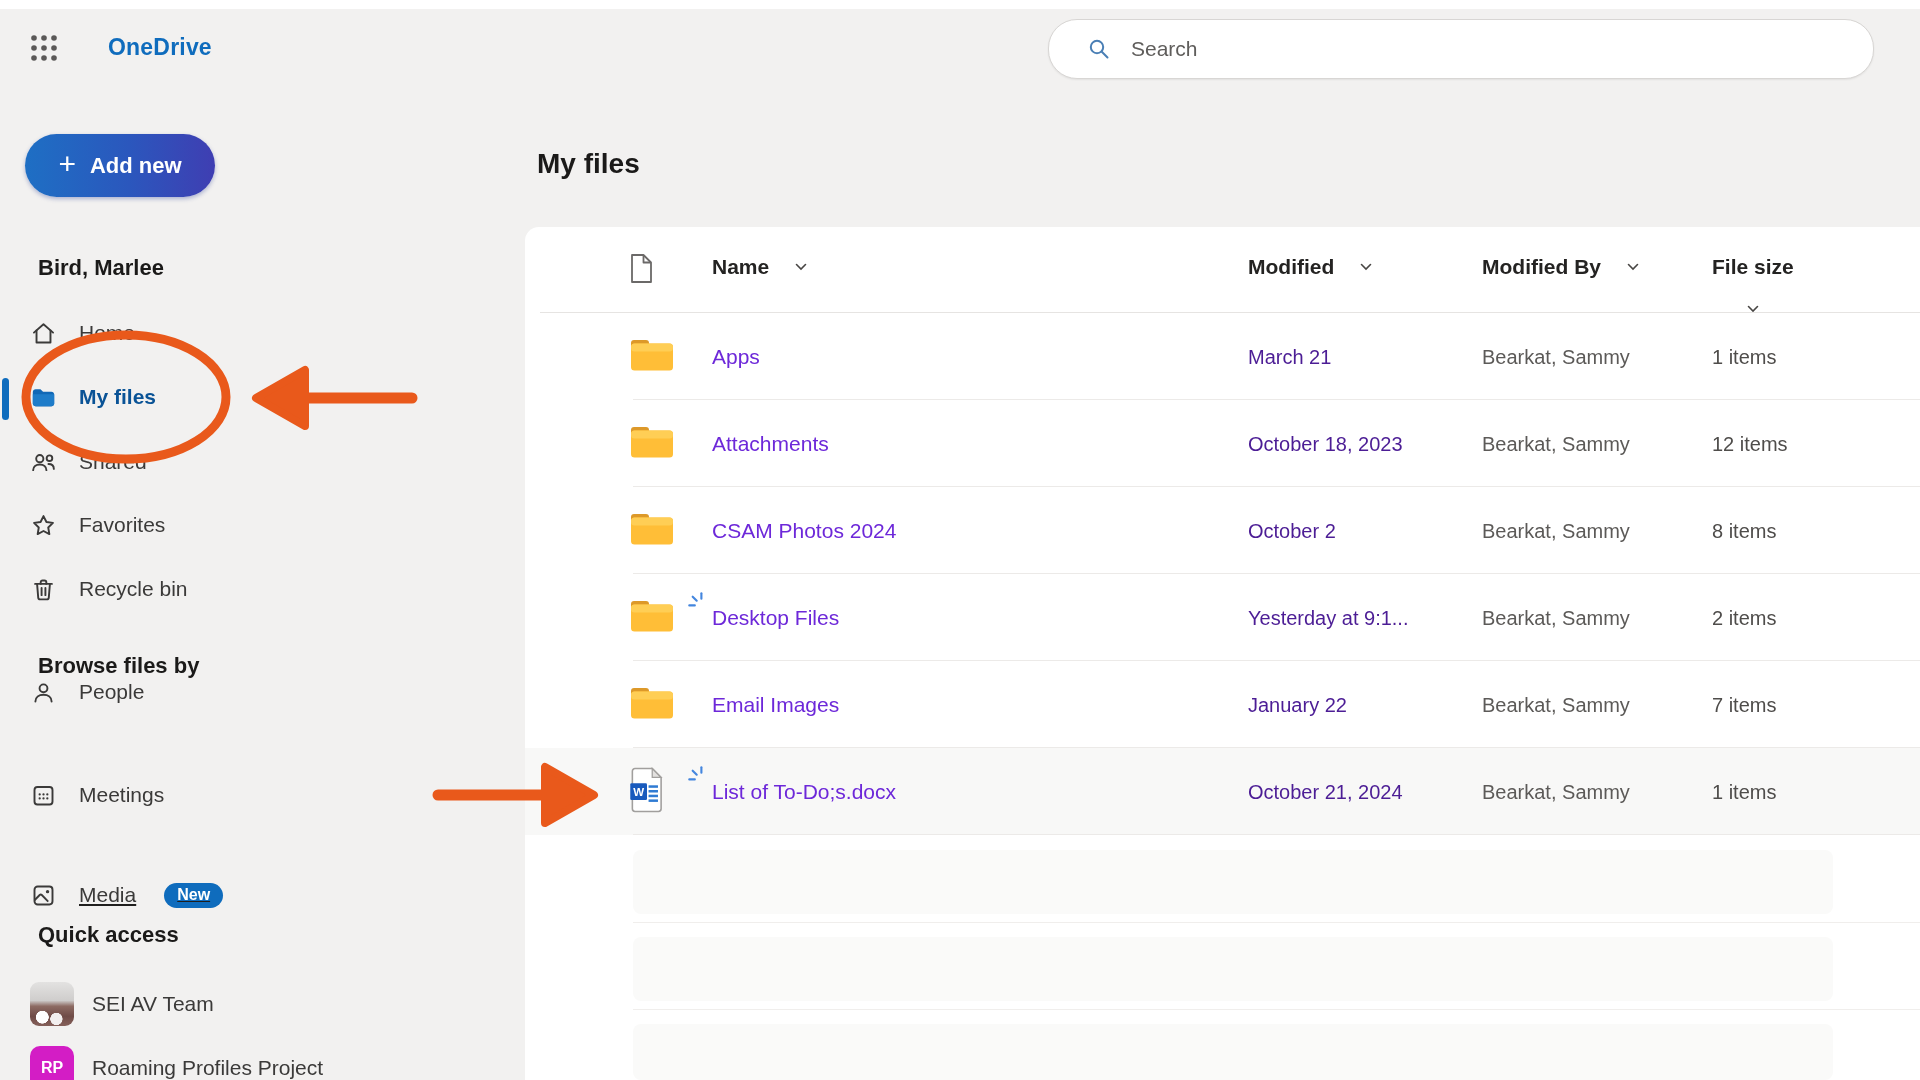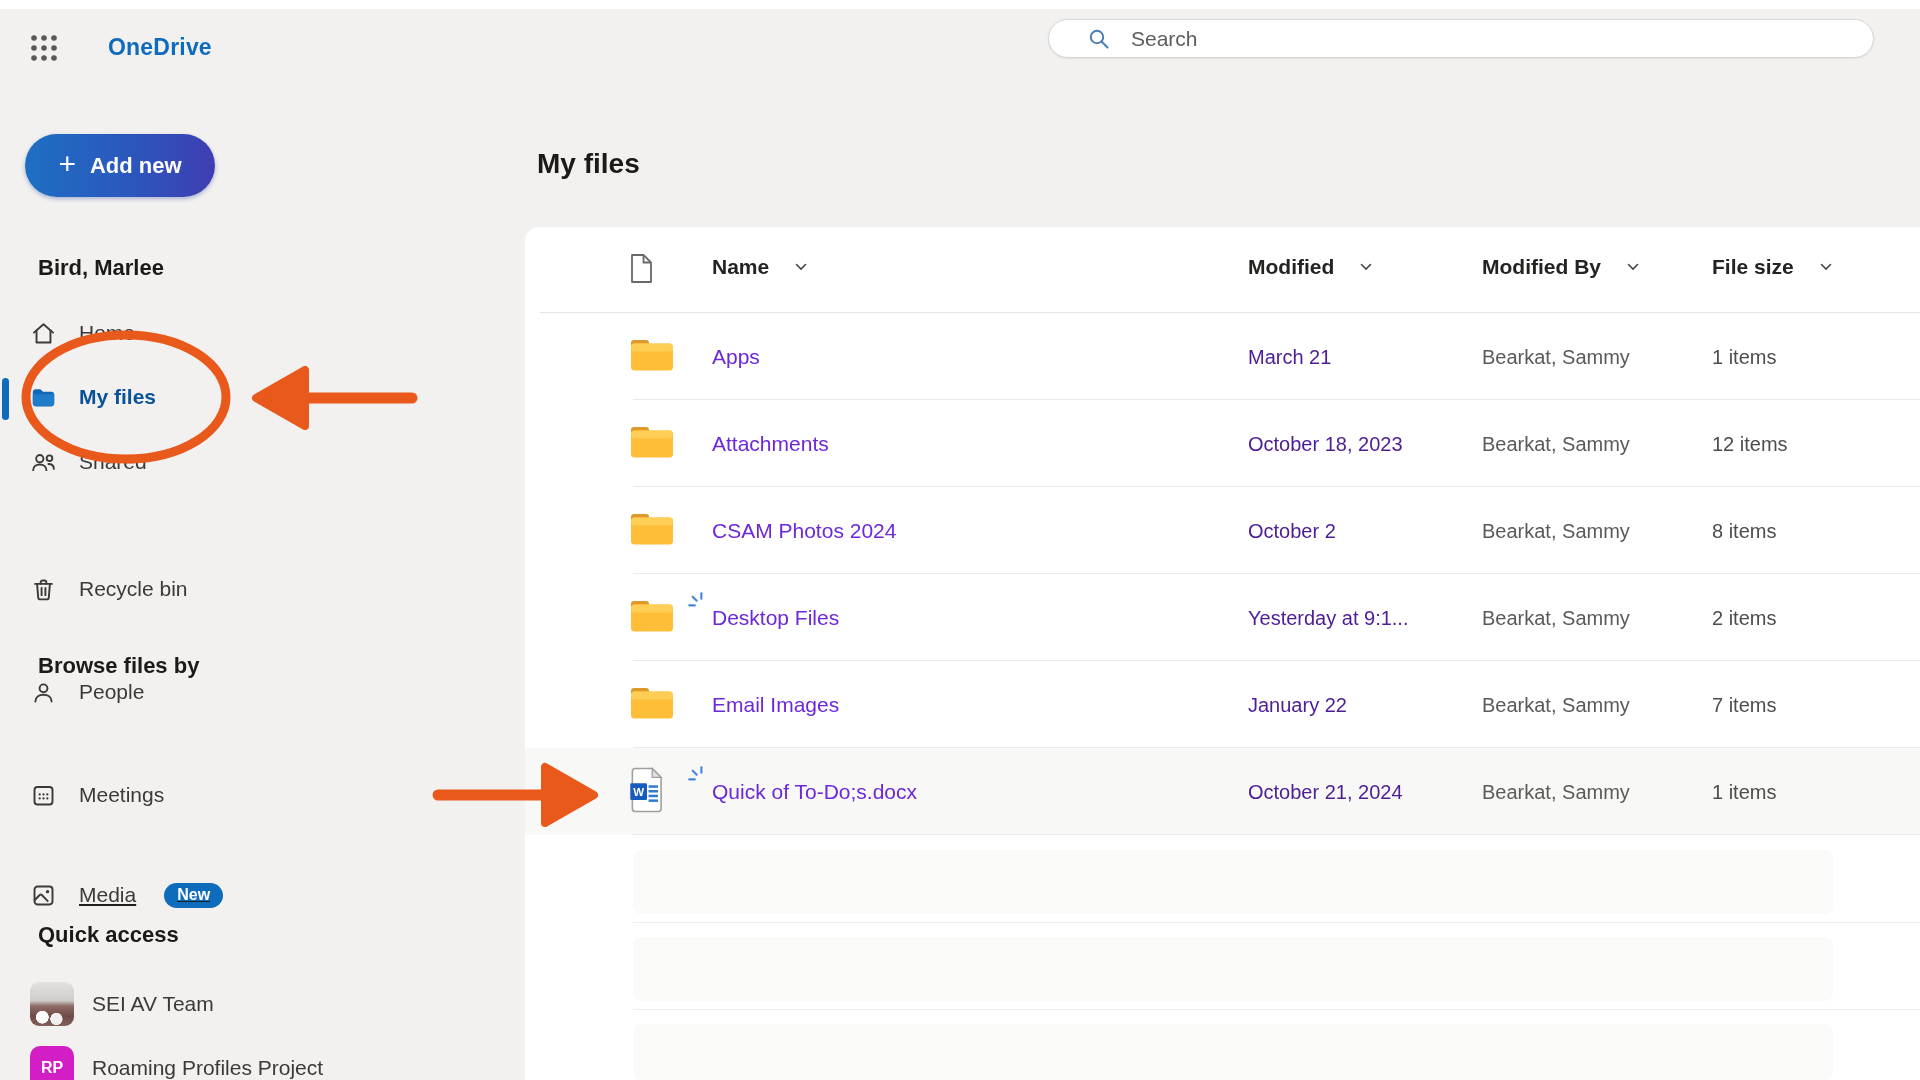--- a/index.html
+++ b/index.html
@@ -4,21 +4,21 @@
 <style>
   html,body{margin:0;padding:0;background:#e8e8e8;}
   .app{position:relative;width:1920px;height:1080px;background:#f2f1f0;
        font-family:"Liberation Sans",sans-serif;overflow:hidden;color:#201f1e;}
   .topstrip{position:absolute;left:0;top:0;width:100%;height:9px;background:#ffffff;}
 
   
   .waffle{position:absolute;left:22px;top:26px;width:44px;height:44px;border:none;background:transparent;
           display:flex;align-items:center;justify-content:center;cursor:pointer;}
   .brand{position:absolute;left:95px;top:34px;font-size:23px;font-weight:700;color:#0F6CBD;letter-spacing:.2px;margin-left:13px;}
-  .search{position:absolute;left:1048px;top:19px;width:826px;height:39px;background:#fff;
+  .search{position:absolute;left:1048px;top:19px;width:826px;height:60px;background:#fff;
           border:1px solid #d8d6d4;border-radius:29px;box-shadow:0 1px 2px rgba(0,0,0,.07);
           display:flex;align-items:center;padding:0 20px;box-sizing:border-box;}
   .search svg{margin:0 18px 0 18px;flex:0 0 auto;}
   .search input{border:none;outline:none;background:transparent;font-size:21px;color:#444;
                 font-family:"Liberation Sans",sans-serif;width:100%;}
   .search input::placeholder{color:#5f5d5b;}
 
   
   .addnew{position:absolute;left:25px;top:134px;width:190px;height:63px;border:none;border-radius:32px;
           background:linear-gradient(90deg,#1E6FC4 0%,#2b57bd 55%,#3F3EB2 100%);color:#fff;
@@ -48,21 +48,21 @@
   .main-title{position:absolute;left:537px;top:148px;font-size:28px;font-weight:700;color:#1b1a19;}
   .panel{position:absolute;left:525px;top:227px;width:1395px;height:853px;background:#fff;
          border-radius:14px 0 0 0;}
   .thead{position:absolute;left:0;top:0;width:100%;height:86px;}
   .thead .divider{position:absolute;left:15px;right:0;bottom:0;height:1px;background:#e6e4e2;}
   .col-label{font-size:21px;font-weight:700;color:#242322;display:inline-flex;align-items:center;gap:26px;cursor:pointer;}
   .hdr-icon{position:absolute;left:104px;top:26px;}
   .h-name{position:absolute;left:187px;top:28px;}
   .h-mod{position:absolute;left:723px;top:28px;}
   .h-modby{position:absolute;left:957px;top:28px;}
-  .h-size{position:absolute;left:1187px;top:28px;}
+  .h-size{position:absolute;left:1187px;top:28px;flex-direction:column;}
 
   .frow{position:absolute;left:0;width:100%;height:87px;cursor:pointer;}
   .frow .rdiv{position:absolute;left:108px;right:0;bottom:0;height:1px;background:#eceae8;}
   .frow .ficon{position:absolute;left:104px;top:50%;transform:translateY(-50%);}
   .frow .fname{position:absolute;left:187px;top:50%;transform:translateY(-50%);
                font-size:21px;color:#6d28d9;white-space:nowrap;}
   .frow .fmod{position:absolute;left:723px;top:50%;transform:translateY(-50%);font-size:20px;color:#4c1d95;white-space:nowrap;}
   .frow .fmodby{position:absolute;left:957px;top:50%;transform:translateY(-50%);font-size:20px;color:#5c5a58;white-space:nowrap;}
   .frow .fsize{position:absolute;left:1187px;top:50%;transform:translateY(-50%);font-size:20px;color:#4f4d4b;white-space:nowrap;}
   .frow.hovered{background:#f8f8f7;}
@@ -140,20 +140,28 @@
       <svg width="27" height="27" viewBox="0 0 24 24" fill="none" stroke="#3b3a39" stroke-width="1.7" stroke-linecap="round">
         <circle cx="8.7" cy="8.6" r="3.2"></circle>
         <path d="M2.8 18.8 c0-3.1 2.6-5 5.9-5 s5.9 1.9 5.9 5"></path>
         <circle cx="17.3" cy="8.2" r="2.5"></circle>
         <path d="M16.4 13.4 c2.9 0 4.8 1.7 4.8 4.3"></path>
       </svg>
     </span>
     <span class="nl">Shared</span>
   </div>
 
+  <div class="nav-item" style="top:499px;">
+    <span class="ni">
+      <svg width="27" height="27" viewBox="0 0 24 24" fill="none" stroke="#3b3a39" stroke-width="1.7" stroke-linejoin="round">
+        <path d="M12 3.6 l2.6 5.3 5.8.8 -4.2 4.1 1 5.8 L12 16.9 6.8 19.6 l1-5.8 -4.2-4.1 5.8-.8 z"></path>
+      </svg>
+    </span>
+    <span class="nl">Favorites</span>
+  </div>
 
   <div class="nav-item" style="top:563px;">
     <span class="ni">
       <svg width="27" height="27" viewBox="0 0 24 24" fill="none" stroke="#3b3a39" stroke-width="1.7" stroke-linecap="round" stroke-linejoin="round">
         <path d="M4.5 7 H19.5"></path>
         <path d="M9.5 7 V5.6 c0-.9.7-1.6 1.6-1.6 h1.8 c.9 0 1.6.7 1.6 1.6 V7"></path>
         <path d="M6.3 7 l1 12.2 c.1.9.8 1.6 1.7 1.6 h6 c.9 0 1.6-.7 1.7-1.6 L17.7 7"></path>
         <path d="M10.3 10.6 V17"></path>
           <path d="M13.7 10.6 V17"></path>
       </svg>
@@ -355,21 +363,21 @@
       </span>
       <span class="fname">
         <span class="fname-wrap">
           <span class="sparkle">
             <svg width="17" height="17" viewBox="0 0 16 16" fill="none" stroke="#4486DE" stroke-width="2" stroke-linecap="round">
               <path d="M12.6 1.2 V6.4"></path>
                 <path d="M1.2 12.6 H6.4"></path>
                 <path d="M4.4 4.4 L8.2 8.2"></path>
             </svg>
           </span>
-          <span>Quick of To-Do;s.docx</span>
+          <span>List of To-Do;s.docx</span>
         </span>
       </span>
       <span class="fmod">October 21, 2024</span>
       <span class="fmodby">Bearkat, Sammy</span>
       <span class="fsize">1 items</span>
       <div class="rdiv"></div>
     </div>
 
     <div class="skel" style="top:623px;"></div>
     <div class="skel-div" style="top:695px;"></div>

